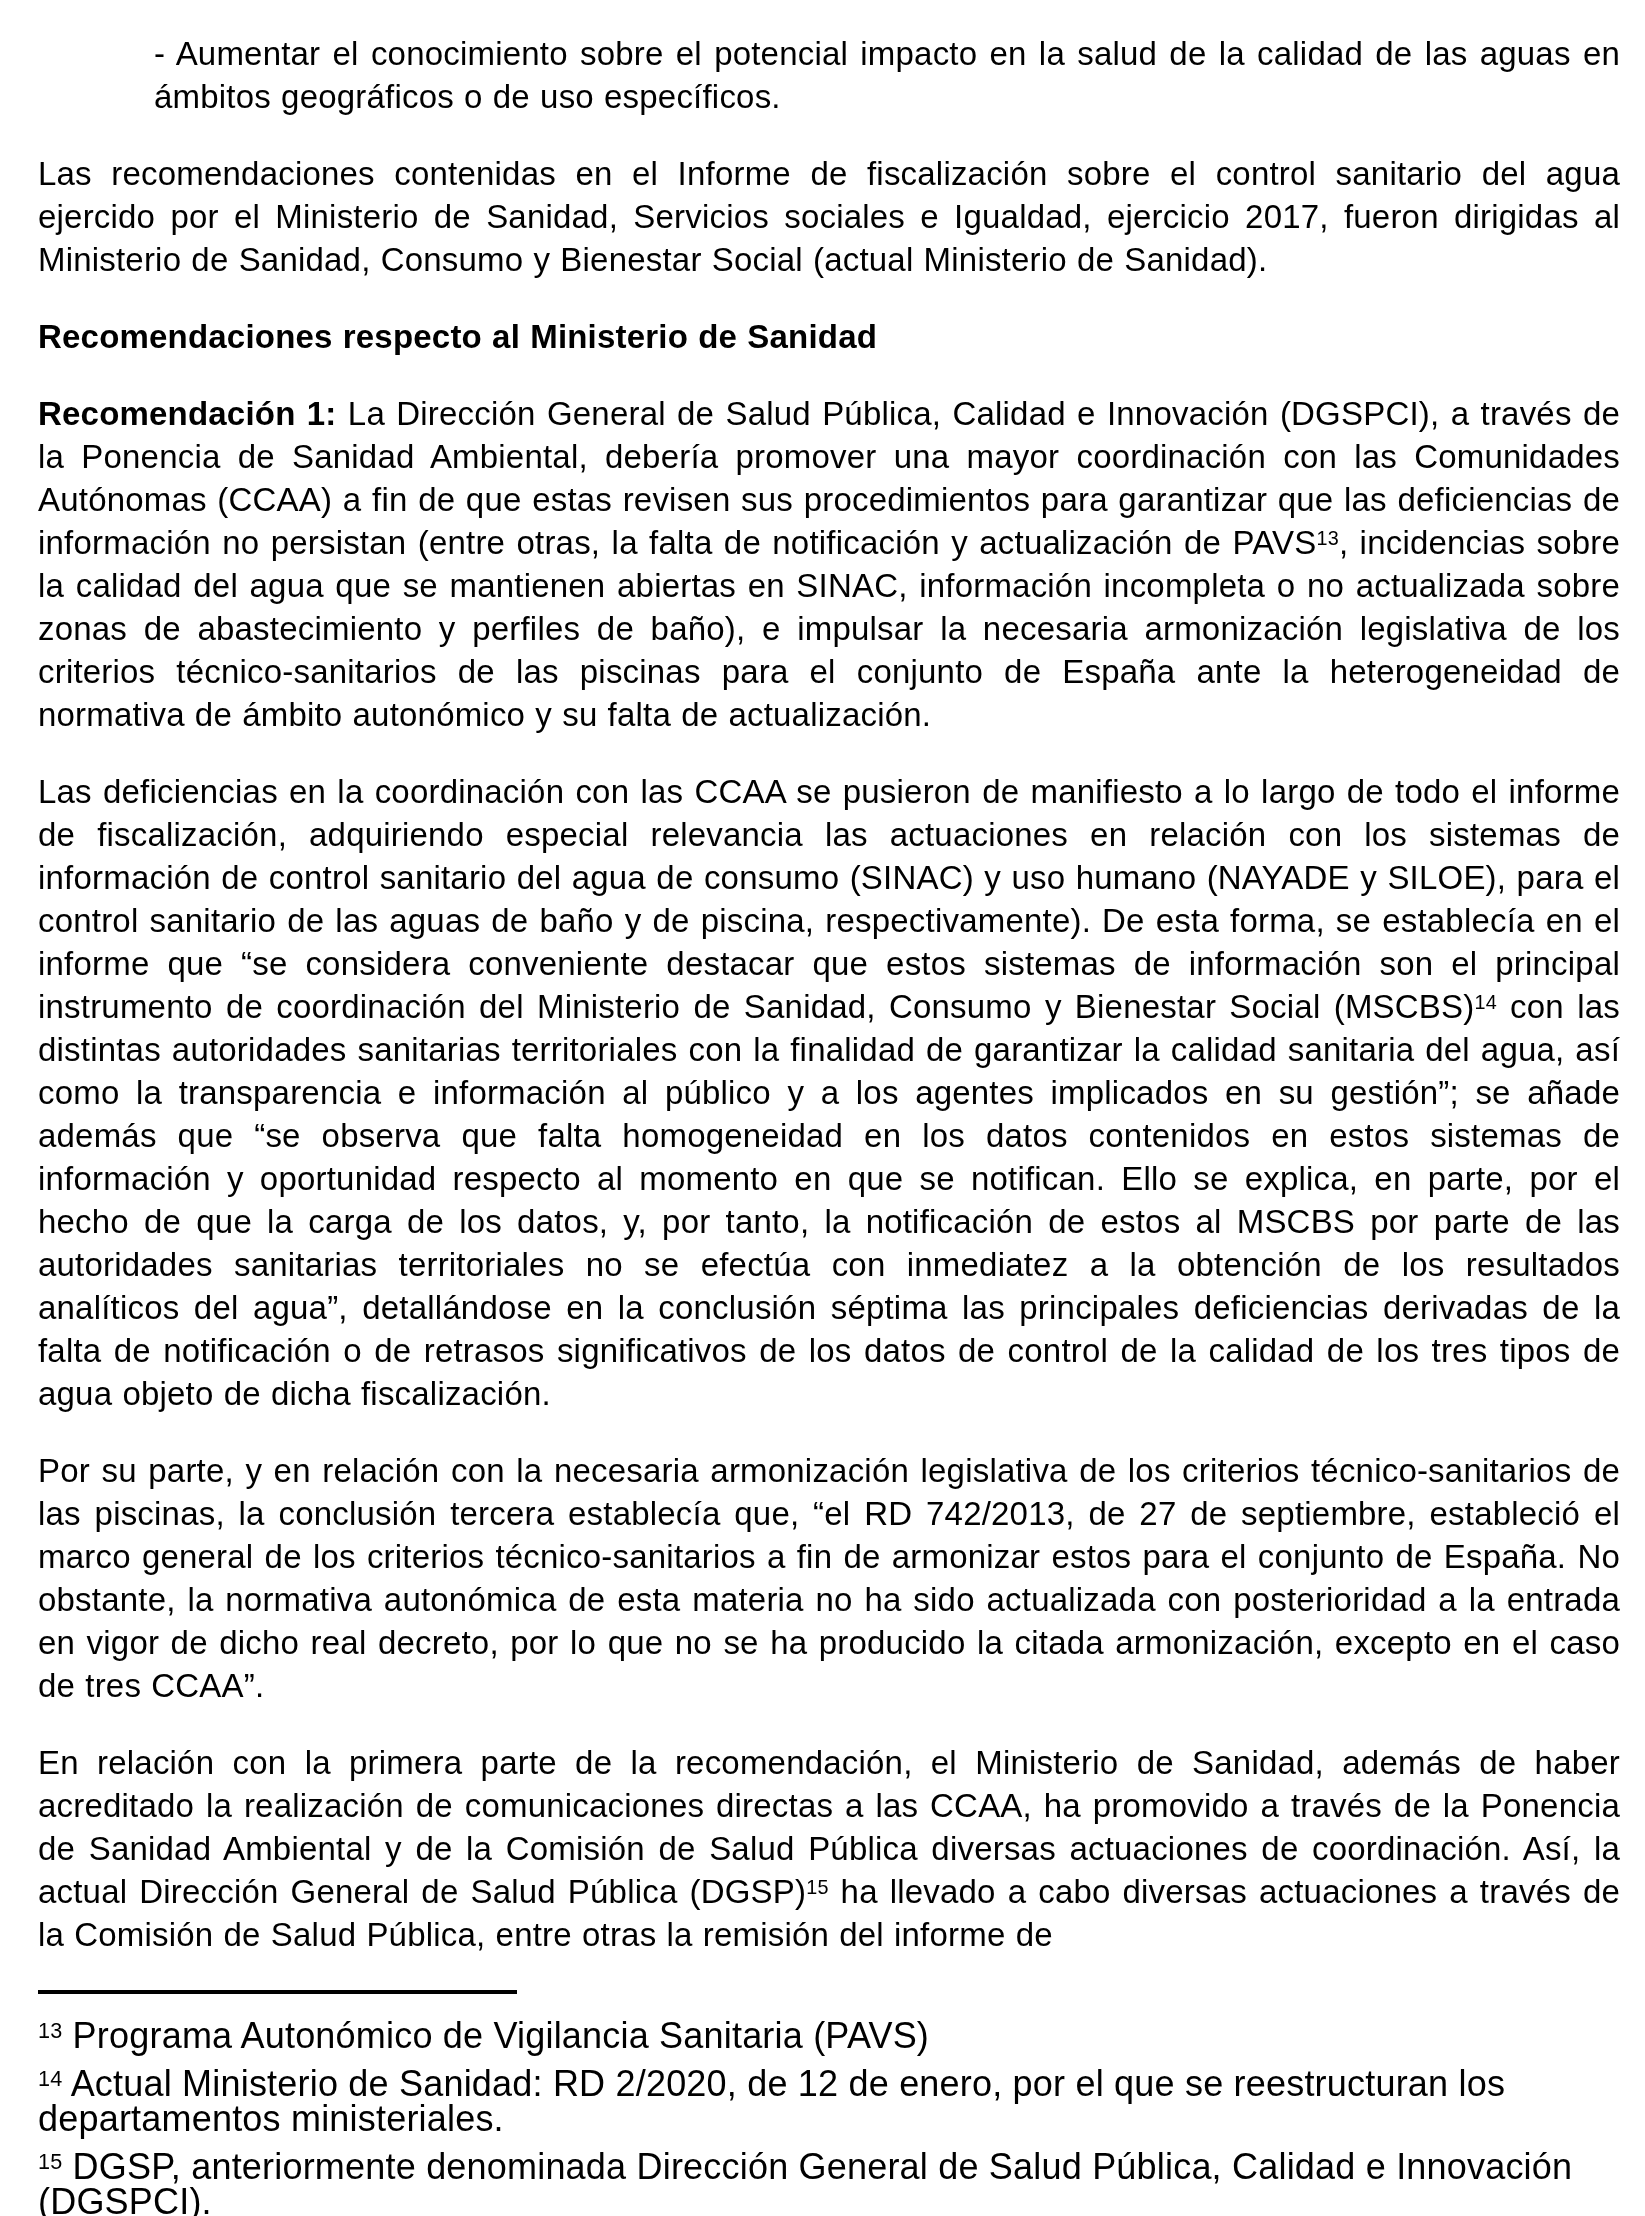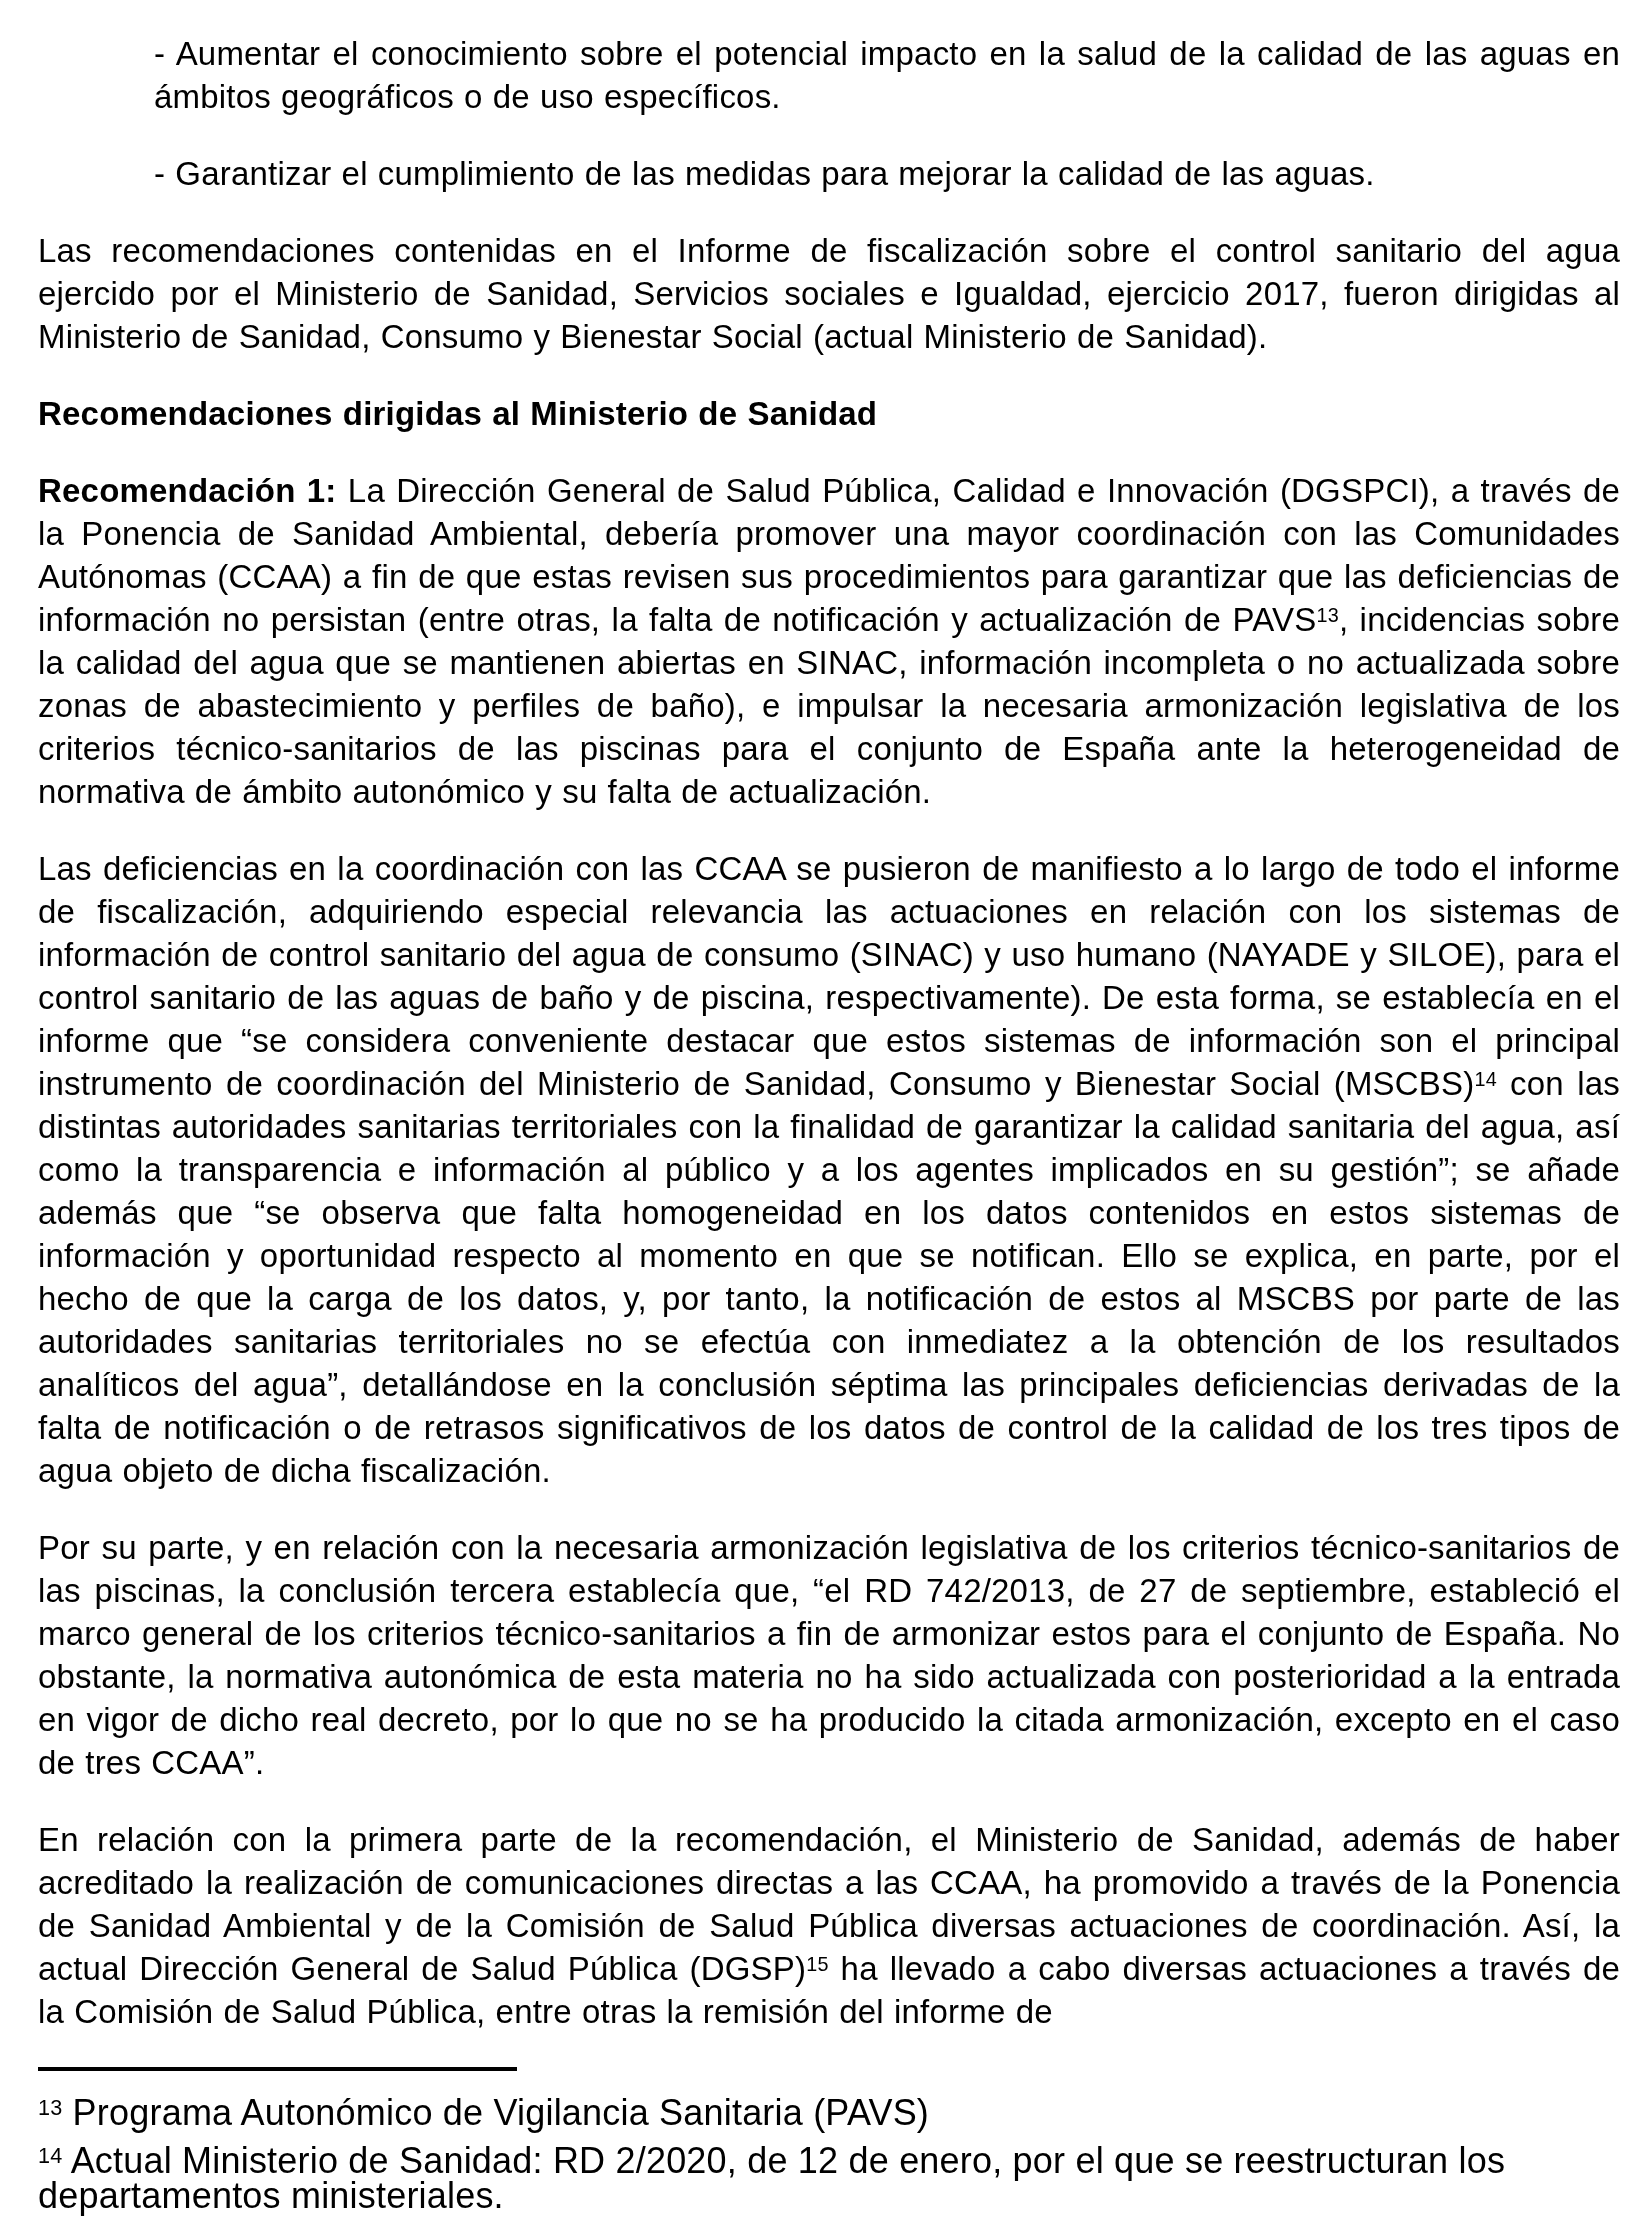--- a/index.html
+++ b/index.html
@@ -63,25 +63,24 @@
   }
 </style>
 </head>
 <body>
 
 <div class="page">
 
   <div class="content">
     <p class="para bullet"><span>- Aumentar el conocimiento sobre el potencial impacto en la salud de la calidad de las aguas en ámbitos geográficos o de uso específicos.</span></p>
 
-    <p class="para bullet"><span>- Garantizar el cumplimiento de las medidas para mejorar la calidad de las aguas.</span></p>
 
     <p class="para"><span>Las recomendaciones contenidas en el Informe de fiscalización sobre el control sanitario del agua ejercido por el Ministerio de Sanidad, Servicios sociales e Igualdad, ejercicio 2017, fueron dirigidas al Ministerio de Sanidad, Consumo y Bienestar Social (actual Ministerio de Sanidad).</span></p>
 
-    <p class="para heading"><span class="b">Recomendaciones dirigidas al Ministerio de Sanidad</span></p>
+    <p class="para heading"><span class="b">Recomendaciones respecto al Ministerio de Sanidad</span></p>
 
     <p class="para"><span class="b">Recomendación 1: </span><span class="i">La Dirección General de Salud Pública, Calidad e Innovación (DGSPCI), a través de la Ponencia de Sanidad Ambiental, debería promover una mayor coordinación con las Comunidades Autónomas (CCAA) a fin de que estas revisen sus procedimientos para garantizar que las deficiencias de información no persistan (entre otras, la falta de notificación y actualización de PAVS</span><sup class="fnref i">13</sup><span class="i">, incidencias sobre la calidad del agua que se mantienen abiertas en SINAC, información incompleta o no actualizada sobre zonas de abastecimiento y perfiles de baño), e impulsar la necesaria armonización legislativa de los criterios técnico-sanitarios de las piscinas para el conjunto de España ante la heterogeneidad de normativa de ámbito autonómico y su falta de actualización.</span></p>
 
     <p class="para"><span>Las deficiencias en la coordinación con las CCAA se pusieron de manifiesto a lo largo de todo el informe de fiscalización, adquiriendo especial relevancia las actuaciones en relación con los sistemas de información de control sanitario del agua de consumo (SINAC) y uso humano (NAYADE y SILOE), para el control sanitario de las aguas de baño y de piscina, respectivamente). De esta forma, se establecía en el informe que “se considera conveniente destacar que estos sistemas de información son el principal instrumento de coordinación del Ministerio de Sanidad, Consumo y Bienestar Social (MSCBS)</span><sup class="fnref">14</sup><span> con las distintas autoridades sanitarias territoriales con la finalidad de garantizar la calidad sanitaria del agua, así como la transparencia e información al público y a los agentes implicados en su gestión”; se añade además que “se observa que falta homogeneidad en los datos contenidos en estos sistemas de información y oportunidad respecto al momento en que se notifican. Ello se explica, en parte, por el hecho de que la carga de los datos, y, por tanto, la notificación de estos al MSCBS por parte de las autoridades sanitarias territoriales no se efectúa con inmediatez a la obtención de los resultados analíticos del agua”, detallándose en la conclusión séptima las principales deficiencias derivadas de la falta de notificación o de retrasos significativos de los datos de control de la calidad de los tres tipos de agua objeto de dicha fiscalización.</span></p>
 
     <p class="para"><span>Por su parte, y en relación con la necesaria armonización legislativa de los criterios técnico-sanitarios de las piscinas, la conclusión tercera establecía que, “el RD 742/2013, de 27 de septiembre, estableció el marco general de los criterios técnico-sanitarios a fin de armonizar estos para el conjunto de España. No obstante, la normativa autonómica de esta materia no ha sido actualizada con posterioridad a la entrada en vigor de dicho real decreto, por lo que no se ha producido la citada armonización, excepto en el caso de tres CCAA”.</span></p>
 
     <p class="para"><span>En relación con la primera parte de la recomendación, el Ministerio de Sanidad, además de haber acreditado la realización de comunicaciones directas a las CCAA, ha promovido a través de la Ponencia de Sanidad Ambiental y de la Comisión de Salud Pública diversas actuaciones de coordinación. Así, la actual Dirección General de Salud Pública (DGSP)</span><sup class="fnref">15</sup><span> ha llevado a cabo diversas actuaciones a través de la Comisión de Salud Pública, entre otras la remisión del informe de</span></p>
   </div>
 

